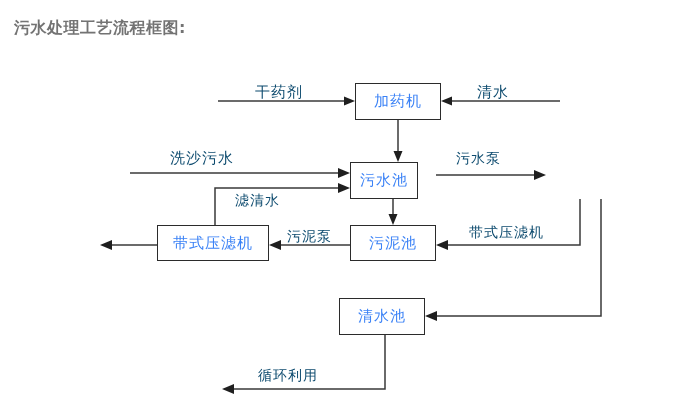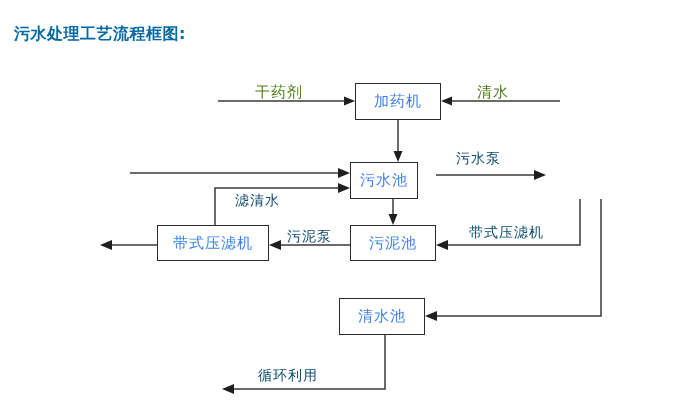--- a/index.html
+++ b/index.html
@@ -13,24 +13,24 @@
   #canvas {
     position: relative;
     width: 700px;
     height: 420px;
     background: #ffffff;
     overflow: hidden;
   }
   #title {
     position: absolute;
     left: 14px;
-    top: 24px;
+    top: 18px;
     font-size: 16px;
     font-weight: bold;
-    color: #0369a1;
+    color: #737373;
     letter-spacing: 0.5px;
     white-space: nowrap;
   }
   .node {
     position: absolute;
     box-sizing: border-box;
     border: 1.4px solid #2b2b2b;
     background: #ffffff;
     display: flex;
     align-items: center;
@@ -46,21 +46,21 @@
     font-size: 14px;
     color: #0c4a6e;
     white-space: nowrap;
     letter-spacing: 1px;
     z-index: 4;
     background: transparent;
   }
   .term-label {
     position: absolute;
     font-size: 15px;
-    color: #4d7c0f;
+    color: #0c4a6e;
     white-space: nowrap;
     letter-spacing: 1px;
     z-index: 4;
   }
   svg#wires {
     position: absolute;
     left: 0;
     top: 0;
     width: 700px;
     height: 420px;
@@ -141,20 +141,21 @@
   </div>
 
   <div class="node" style="left:350px; top:225px; width:86px; height:36px;">
     <span>污泥池</span>
   </div>
 
   <div class="term-label" style="left:255px; top:83px;">干药剂</div>
 
   <div class="term-label" style="left:477px; top:83px;">清水</div>
 
+  <div class="term-label" style="left:170px; top:149px;">洗沙污水</div>
 
 
   <div class="edge-label" style="left:235px; top:192px;">滤清水</div>
 
   <div class="edge-label" style="left:456px; top:150px;">污水泵</div>
 
   <div class="edge-label" style="left:287px; top:228px;">污泥泵</div>
 
   <div class="edge-label" style="left:469px; top:224px;">带式压滤机</div>
 

